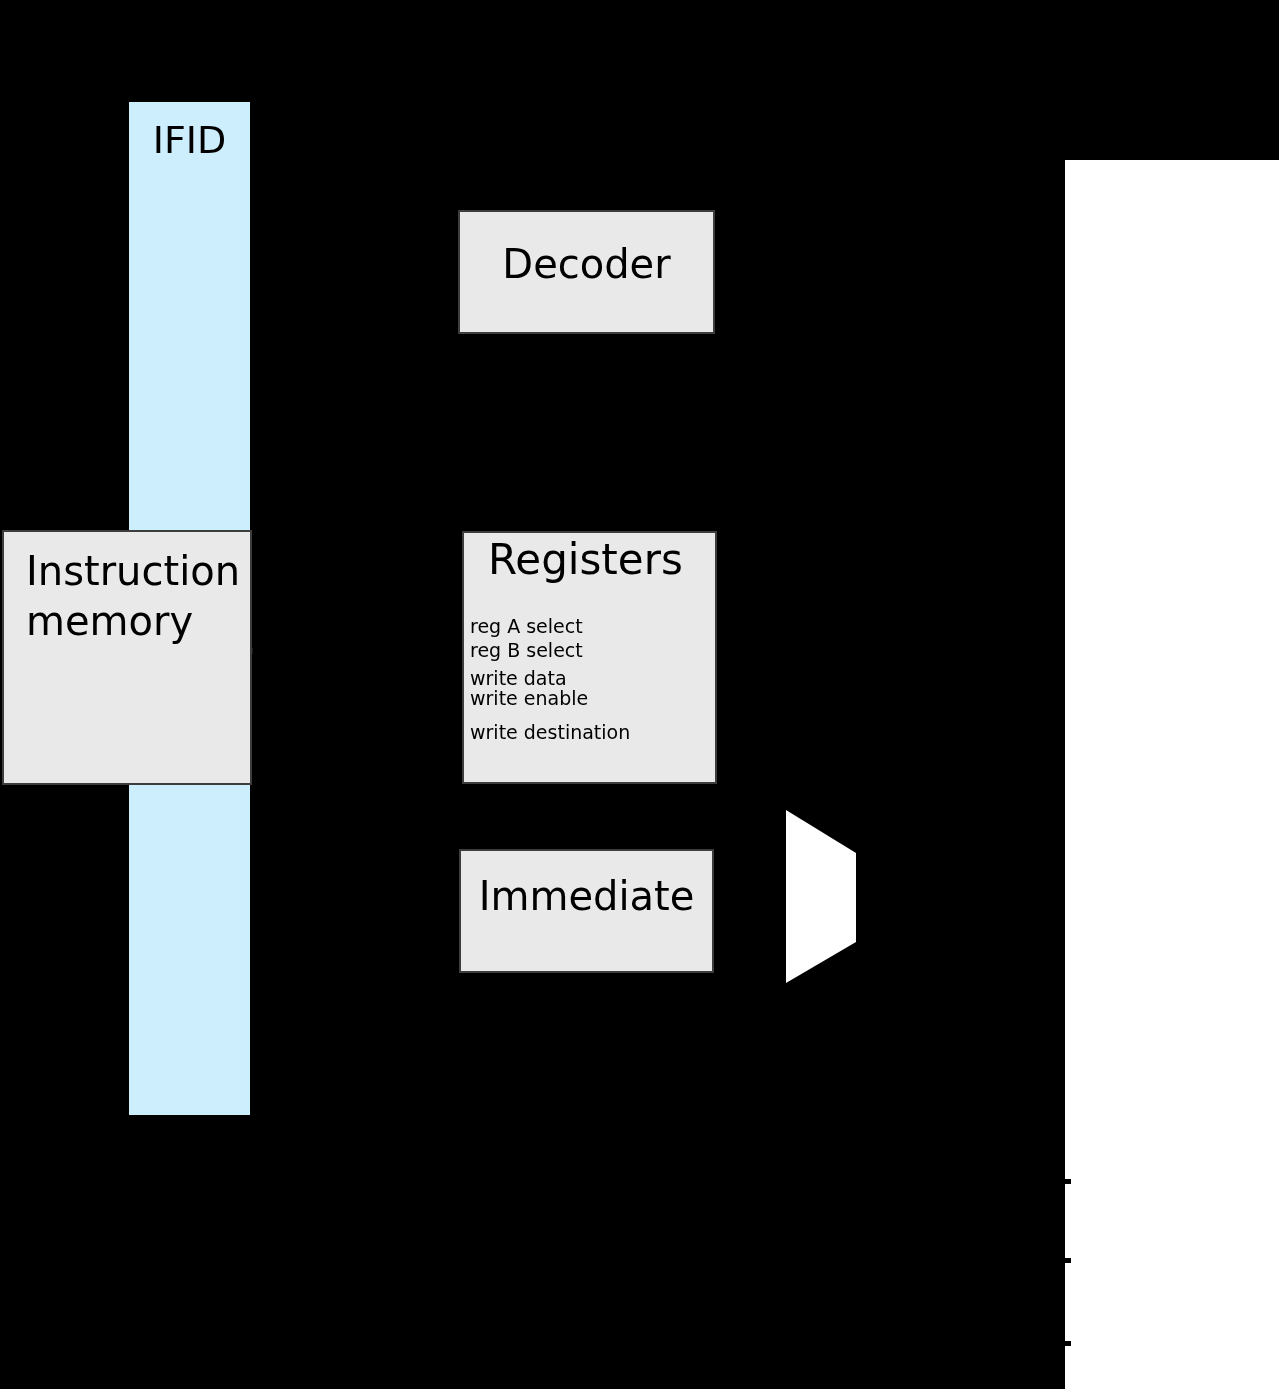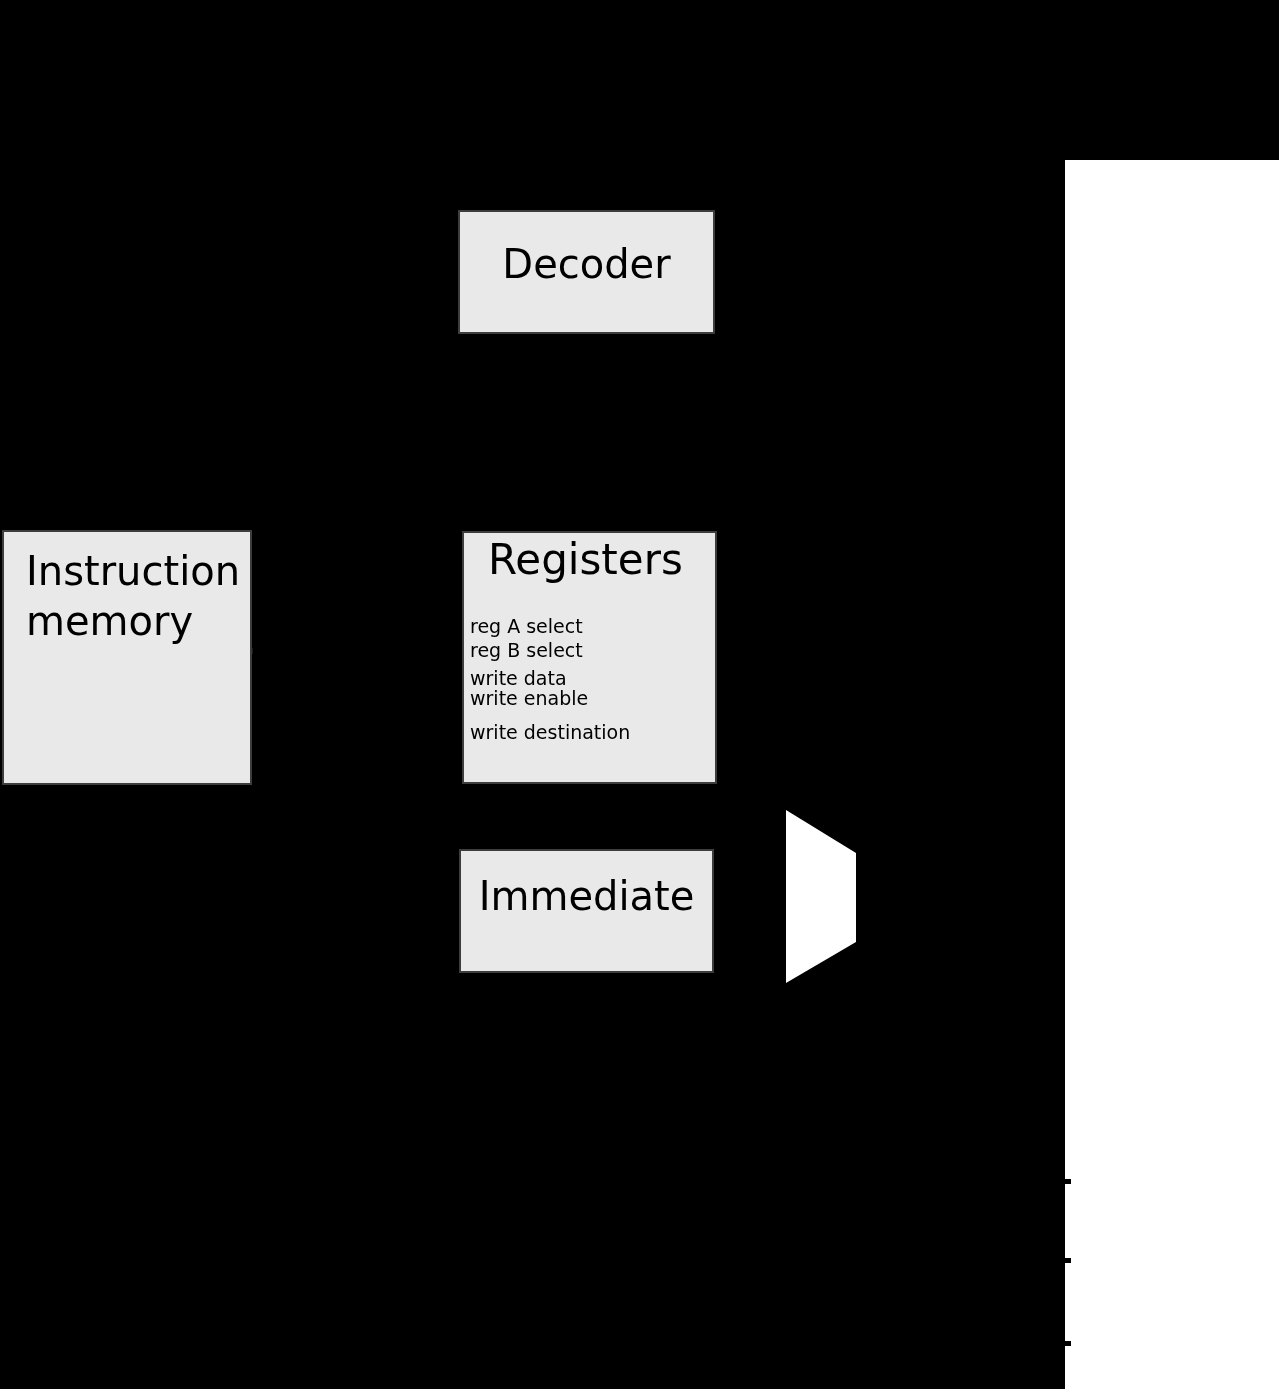--- a/index.html
+++ b/index.html
@@ -104,20 +104,23 @@
   .stub-w2   { left:1065px; top:1258px; width:6px; height:5px; }
   .stub-w3   { left:1065px; top:1341px; width:6px; height:5px; }
 </style>
 </head>
 <body>
 
 <div class="canvas">
 
   <div class="white-region"></div>
 
+  <div class="pipe-bar" id="bar-ifid">
+    <span class="bar-label">IFID</span>
+  </div>
 
 
   <div class="block centered" id="block-decoder">
     <span class="block-title">Decoder</span>
   </div>
 
   <div class="block" id="block-instruction-memory">
     <span class="block-title">Instruction memory</span>
   </div>
 

